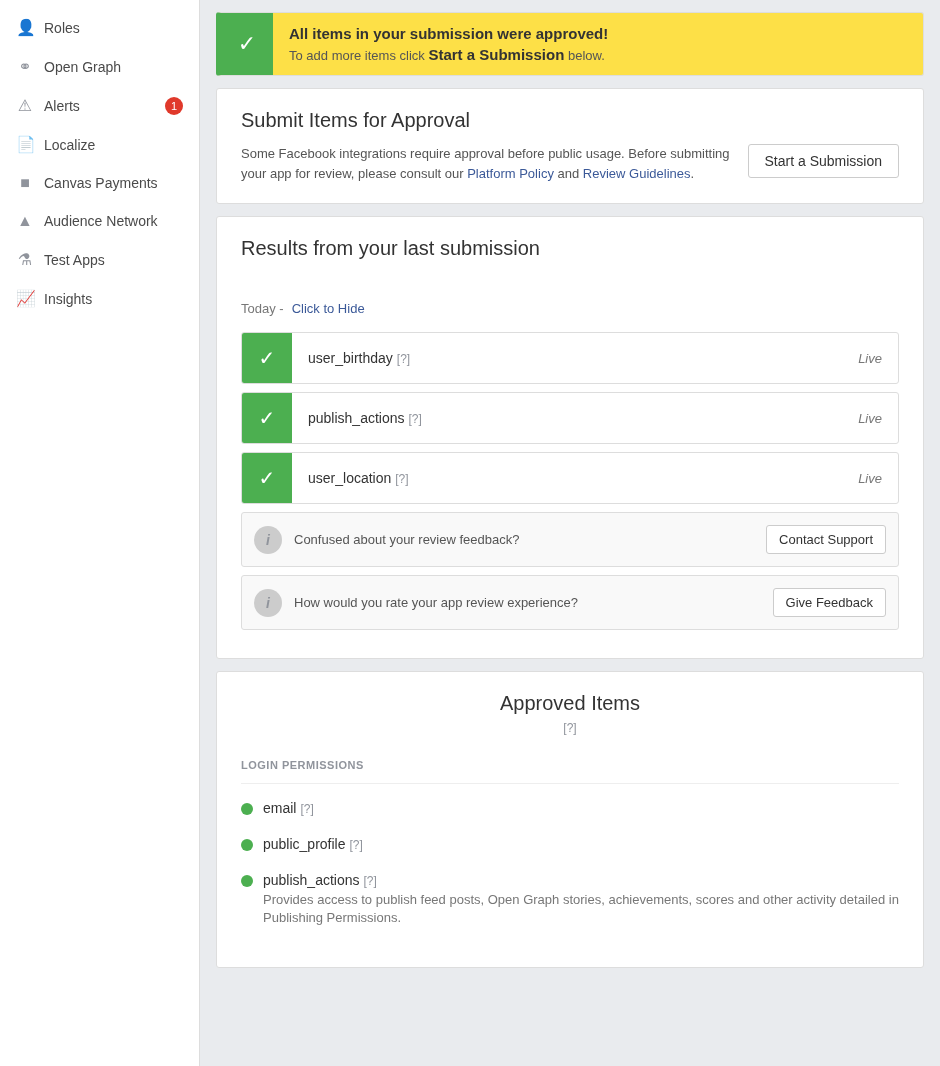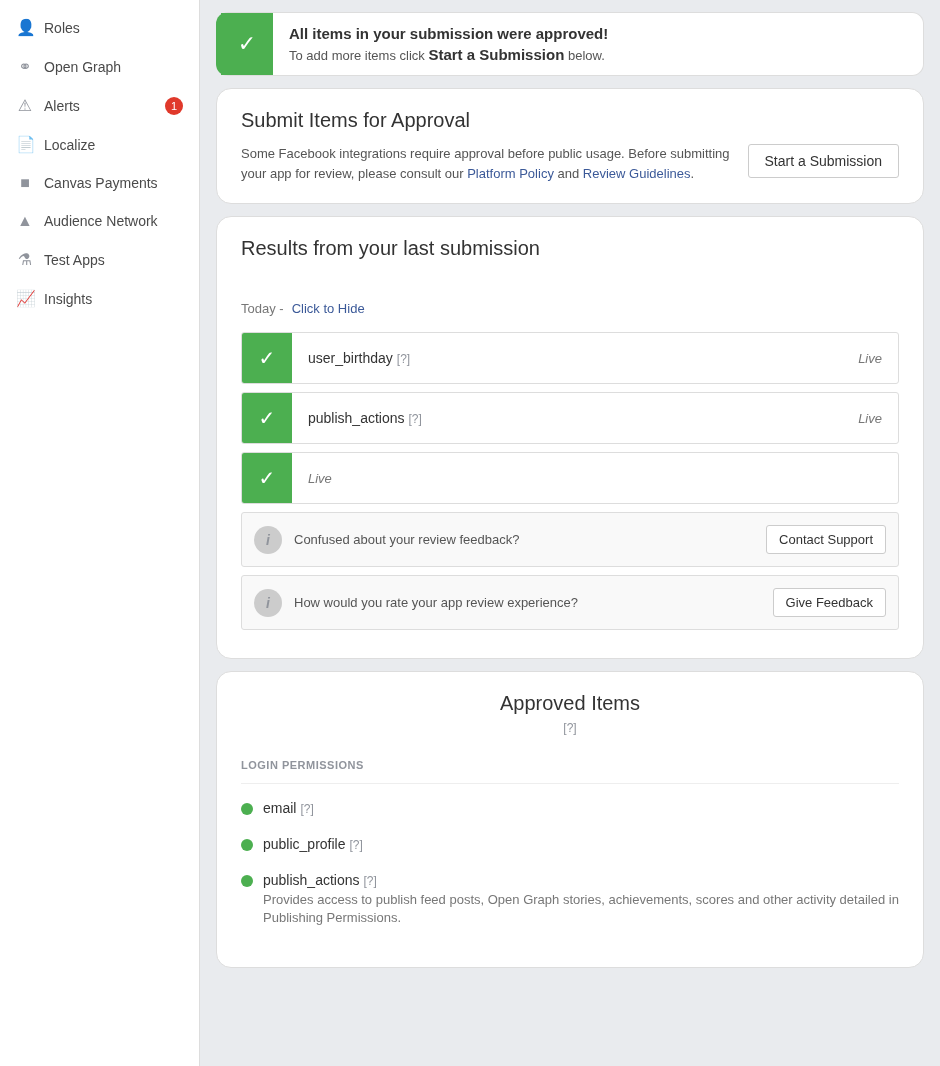--- a/index.html
+++ b/index.html
@@ -50,25 +50,25 @@
     
     .main {
       flex: 1;
       padding: 12px 16px;
       overflow-y: auto;
     }
     
     .approval-banner {
       display: flex;
       align-items: stretch;
-      background: #ffffff;
+      background: #fde047;
       border: 1px solid #ddd;
       border-left: 5px solid #4caf50;
       margin-bottom: 12px;
-      border-radius: 12px;
+      border-radius: 3px;
     }
     .approval-banner .check-box {
       background: #4caf50;
       width: 52px;
       min-width: 52px;
       display: flex;
       align-items: center;
       justify-content: center;
       color: #fff;
       font-size: 22px;
@@ -82,21 +82,21 @@
     }
     .approval-banner .banner-text p {
       color: #555;
       margin-top: 4px;
       font-size: 13px;
     }
     
     .card {
       background: #fff;
       border: 1px solid #ddd;
-      border-radius: 15px;
+      border-radius: 3px;
       margin-bottom: 12px;
       padding: 20px 24px;
     }
     .card h2 {
       font-size: 20px;
       font-weight: 300;
       color: #333;
       margin-bottom: 12px;
     }
     
@@ -361,20 +361,23 @@
       <div class="result-name">
         <span>publish_actions</span><span class="help-link">[?]</span>
       </div>
       <div class="result-status">Live</div>
     </div>
 
     <div class="result-row">
       <div class="result-check">
         <span class="check-symbol"></span>
       </div>
+      <div class="result-name">
+        <span>user_location</span><span class="help-link">[?]</span>
+      </div>
       <div class="result-status">Live</div>
     </div>
 
     <div class="info-row">
       <div class="info-icon info-circle">i</div>
       <span class="info-text">Confused about your review feedback?</span>
       <button class="btn-outline">Contact Support</button>
     </div>
 
     <div class="info-row">

